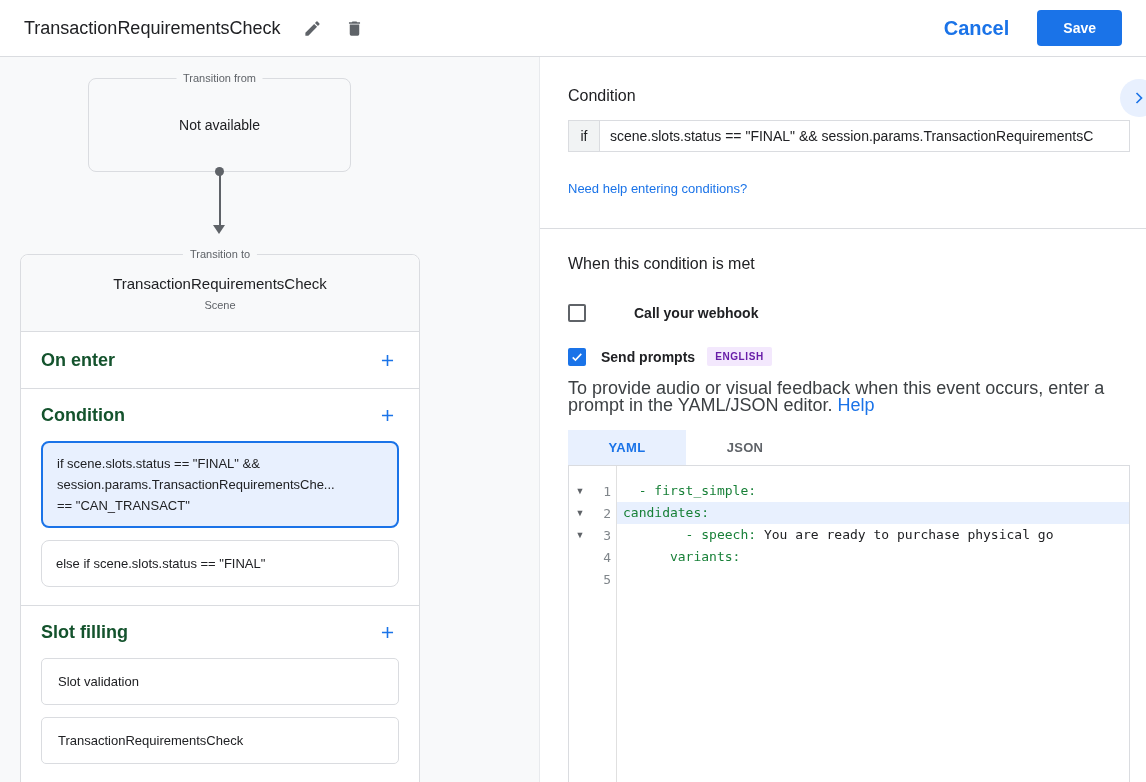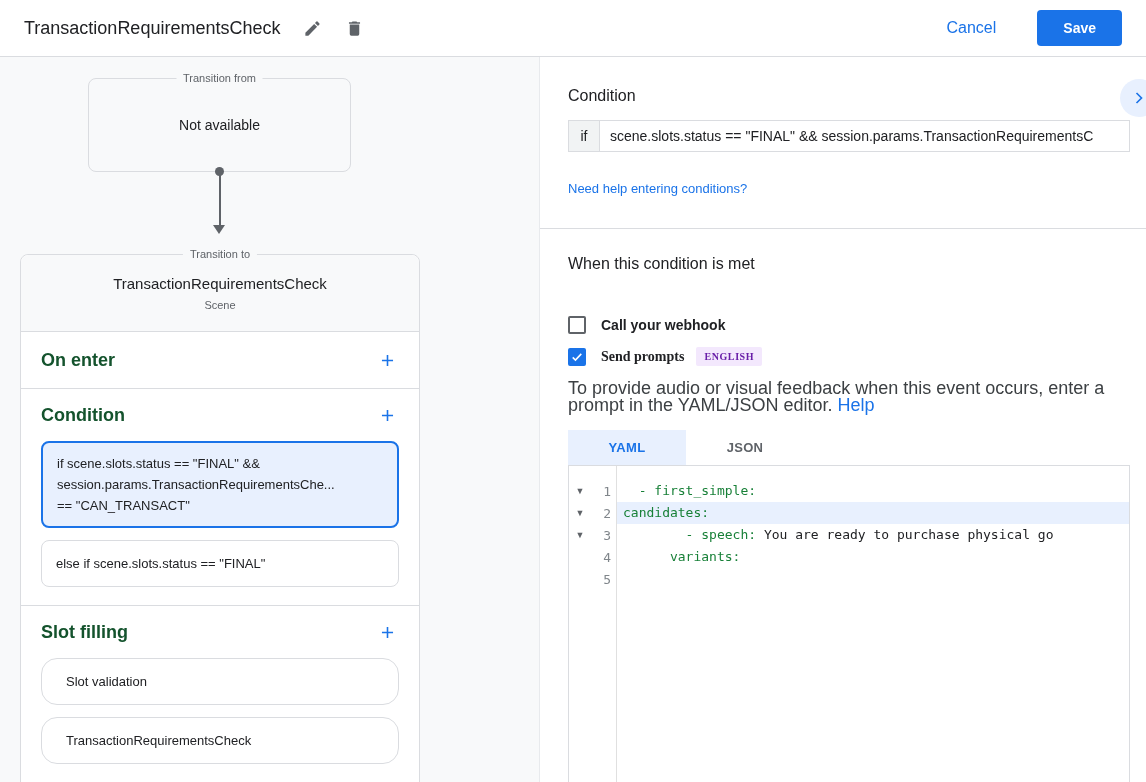--- a/index.html
+++ b/index.html
@@ -5,21 +5,21 @@
   * { margin:0; padding:0; box-sizing:border-box; }
   html,body { width:1146px; height:782px; overflow:hidden; background:#fff;
     font-family:"Liberation Sans", sans-serif; color:#202124; }
 
   
   .header { position:absolute; top:0; left:0; width:1146px; height:57px; background:#fff;
     border-bottom:1px solid #dadce0; display:flex; align-items:center; padding:0 24px; z-index:5; }
   .header-title { font-size:18px; color:#202124; }
   .hicon { margin-left:22px; width:20px; height:20px; cursor:pointer; display:flex; align-items:center; justify-content:center; }
   .header-right { margin-left:auto; display:flex; align-items:center; }
-  .cancel-btn { color:#1a73e8; font-size:16px; font-weight:400; margin-right:41px; cursor:pointer; }
+  .cancel-btn { color:#1a73e8; font-size:20px; font-weight:700; margin-right:28px; cursor:pointer; }
   .save-btn { background:#1a73e8; color:#fff; font-size:14px; font-weight:700; border:none;
     border-radius:4px; padding:0 26px; height:36px; cursor:pointer; }
 
   
   .left-panel { position:absolute; top:57px; left:0; width:540px; bottom:0; background:#f8f9fa;
     border-right:1px solid #e8eaed; overflow:hidden; }
   .from-box { position:absolute; left:88px; top:21px; width:263px; height:94px;
     border:1px solid #dadce0; border-radius:8px; }
   .float-label { position:absolute; top:-7px; left:50%; transform:translateX(-50%);
     background:#f8f9fa; padding:0 7px; font-size:11px; color:#5f6368; white-space:nowrap; }
@@ -39,39 +39,39 @@
   .card-row { height:57px; display:flex; align-items:center; justify-content:space-between;
     padding:0 20px; border-bottom:1px solid #dadce0; }
   .row-label { font-size:18px; color:#14532d;font-weight:bold; }
   .plus-btn { width:24px; height:24px; display:flex; align-items:center; justify-content:center; cursor:pointer; }
   .section { border-bottom:1px solid #dadce0; padding-bottom:18px; }
   .section-head { height:52px; display:flex; align-items:center; justify-content:space-between; padding:0 20px; }
   .cond-card-selected { margin:0 20px 12px; background:#e8f0fe; border:2px solid #1a73e8;
     border-radius:8px; padding:10px 14px; font-size:13px; line-height:21px; color:#202124; cursor:pointer; }
   .cond-card { margin:0 20px; background:#fff; border:1px solid #dadce0; border-radius:8px;
     padding:15px 14px; font-size:13px; color:#202124; cursor:pointer; }
-  .slot-card { margin:0 20px 12px; background:#fff; border:1px solid #dadce0; border-radius:16px;
-    padding:15px 24px; font-size:13px; color:#202124; cursor:pointer; }
+  .slot-card { margin:0 20px 12px; background:#fff; border:1px solid #dadce0; border-radius:5px;
+    padding:15px 16px; font-size:13px; color:#202124; cursor:pointer; }
 
   
   .right-panel { position:absolute; top:57px; left:540px; width:606px; bottom:0; background:#fff; overflow:hidden; }
   .panel-title { position:absolute; left:28px; top:30px; font-size:16px; color:#202124; }
   .collapse-btn { position:absolute; right:-12px; top:22px; width:38px; height:38px; border-radius:50%;
     background:#e8f0fe; display:flex; align-items:center; justify-content:center; cursor:pointer; }
   .if-row { position:absolute; left:28px; top:63px; right:16px; height:32px; display:flex; }
   .if-cell { width:32px; background:#f1f3f4; border:1px solid #dadce0; display:flex; align-items:center;
     justify-content:center; font-size:14px; color:#202124; }
   .if-input { flex:1; border:1px solid #dadce0; border-left:none; font-size:14px; color:#202124;
     padding:0 10px; outline:none; font-family:"Liberation Sans", sans-serif; background:#fff; }
   .help-link { position:absolute; left:28px; top:124px; font-size:13px; color:#1a73e8; cursor:pointer; }
   .panel-divider { position:absolute; left:0; right:0; top:171px; height:1px; background:#dadce0; }
   .when-title { position:absolute; left:28px; top:198px; font-size:16px; color:#202124; }
   .check-row { position:absolute; left:28px; display:flex; align-items:center; }
-  .row-webhook { top:259px; }
-  .row-prompts { top:290px;font-family:Liberation Serif, serif; }
+  .row-webhook { top:247px;gap:33px; }
+  .row-prompts { top:290px; }
   .checkbox { width:18px; height:18px; border:2px solid #5f6368; border-radius:2px; background:#fff;
     cursor:pointer; flex:none; }
   .checkbox.checked { background:#1a73e8; border-color:#1a73e8; display:flex; align-items:center; justify-content:center; }
   .check-label { font-size:14px; font-weight:700; color:#202124; margin-left:15px; }
   .lang-badge { margin-left:12px; background:#f3e8fd; color:#681da8; font-size:10px; font-weight:700;
     letter-spacing:0.6px; padding:4px 8px; border-radius:2px; }
   .desc { position:absolute; left:28px; top:323px; width:566px; font-size:18px; line-height:17px; color:#3c4043; }
   .desc .help2 { color:#1a73e8; cursor:pointer; }
   .tabs { position:absolute; left:28px; top:373px; display:flex; }
   .tab { width:118px; height:35px; display:flex; align-items:center; justify-content:center;

